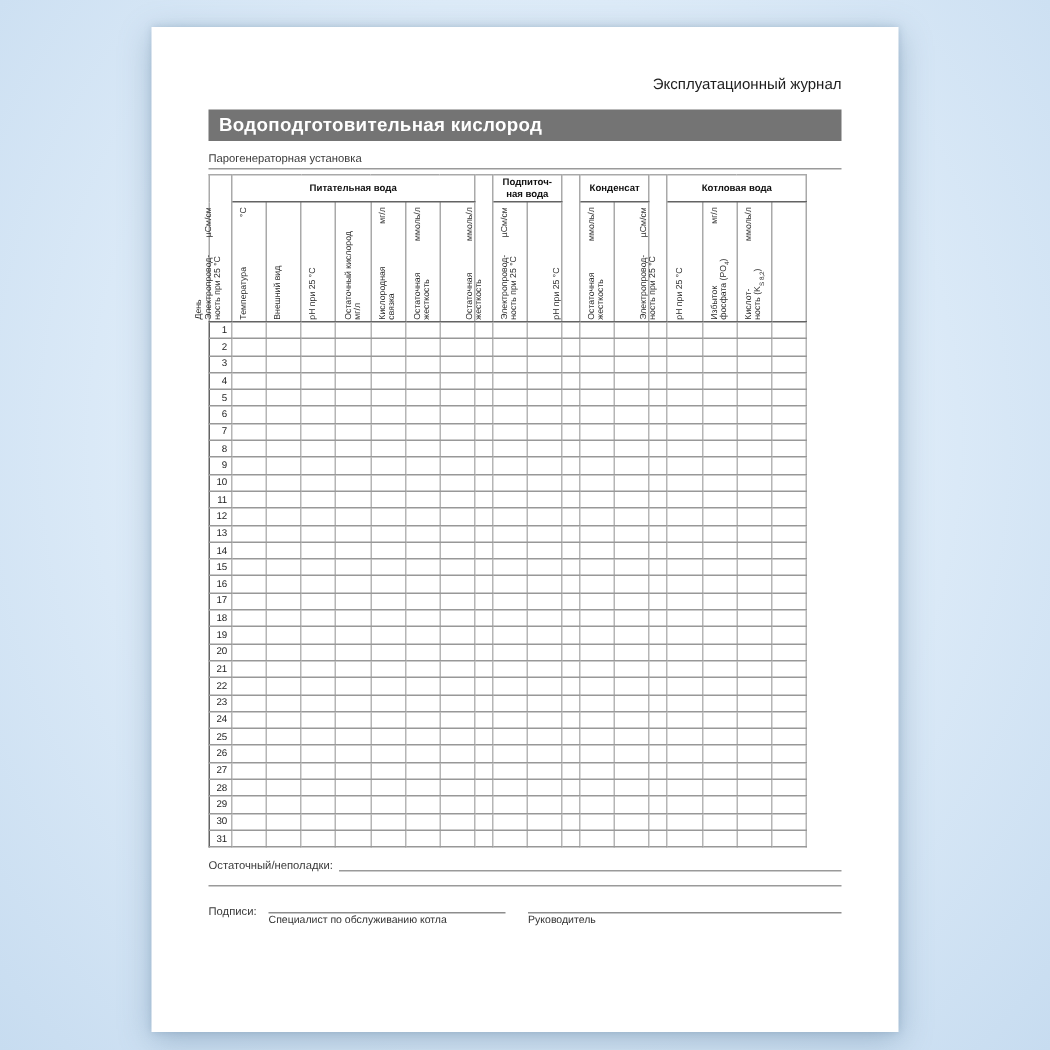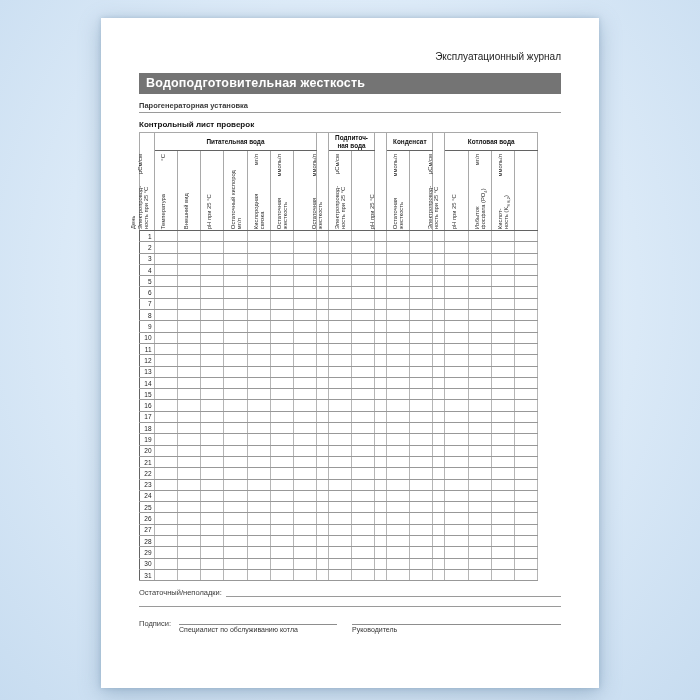--- a/index.html
+++ b/index.html
@@ -10,21 +10,21 @@
   *{box-sizing:border-box; margin:0; padding:0;}
   html,body{width:700px;height:700px;}
   body{font-family:"Liberation Sans", sans-serif; color:var(--text);}
   .canvas{width:700px;height:700px;background:radial-gradient(ellipse at 50% 42%, var(--bg-center) 0%, #ddebf8 52%, var(--bg-edge) 100%);overflow:hidden;}
   .page{width:498px;height:670px;background:var(--page);margin:0 auto;position:relative;top:18px;
         box-shadow:0 5px 20px rgba(96,128,160,.45), 0 0 5px rgba(110,140,170,.35);
         padding:25px 38px 0 38px;}
   .doc-type{text-align:right;font-size:10px;color:#1d1d1d;margin-top:8px;}
   .title-bar{margin-top:11px;height:21px;line-height:21px;background:var(--bar-bg);color:var(--bar-text);
              font-size:12.5px;font-weight:bold;padding-left:7px;letter-spacing:.2px;}
-  .plant-row{margin-top:7px;border-bottom:1px solid #9a9a9a;padding-bottom:2px;font-size:7.5px;color:var(--muted);font-weight:bold;}
+  .plant-row{margin-top:7px;border-bottom:1px solid #9a9a9a;padding-bottom:2px;font-size:7.5px;color:var(--muted);}
   .my-row{margin-top:8px;font-size:7.5px;color:var(--muted);display:flex;align-items:flex-end;}
   .write-line{display:inline-block;border-bottom:1px solid #9a9a9a;height:8px;margin-left:3px;}
   .w28{width:30px;} .w42{width:44px;} .gap14{width:14px;}
   .section-title{margin-top:7px;font-size:8px;font-weight:bold;color:#111;}
   table{border-collapse:collapse;table-layout:fixed;width:398px;margin-top:3px;}
   th,td{border:1px solid var(--grid);padding:0;}
   table{border:1px solid var(--grid-strong);}
   thead th{border-bottom:1px solid var(--grid-strong);}
   th.group{height:18px;font-size:6.4px;font-weight:bold;text-align:center;vertical-align:middle;
            white-space:pre-line;line-height:1.15;color:#111;}
@@ -49,28 +49,27 @@
   .sig-caption{margin-top:1px;font-size:7px;color:#333;}
 </style>
 </head>
 <body>
 
 <div class="canvas">
   <div class="page">
 
     <div class="doc-type">Эксплуатационный журнал</div>
 
-    <div class="title-bar">Водоподготовительная жесткость</div>
+    <div class="title-bar">Водоподготовительная кислород</div>
 
     <div class="plant-row">
       <span>Парогенераторная установка</span>
     </div>
 
 
-    <div class="section-title">Контрольный лист проверок</div>
 
     <table id="check-table">
         <colgroup>
           <col style="width: 15px;">
           <col style="width: 23.13px;">
           <col style="width: 23.13px;">
           <col style="width: 23.13px;">
           <col style="width: 23.13px;">
           <col style="width: 23.13px;">
           <col style="width: 23.13px;">

